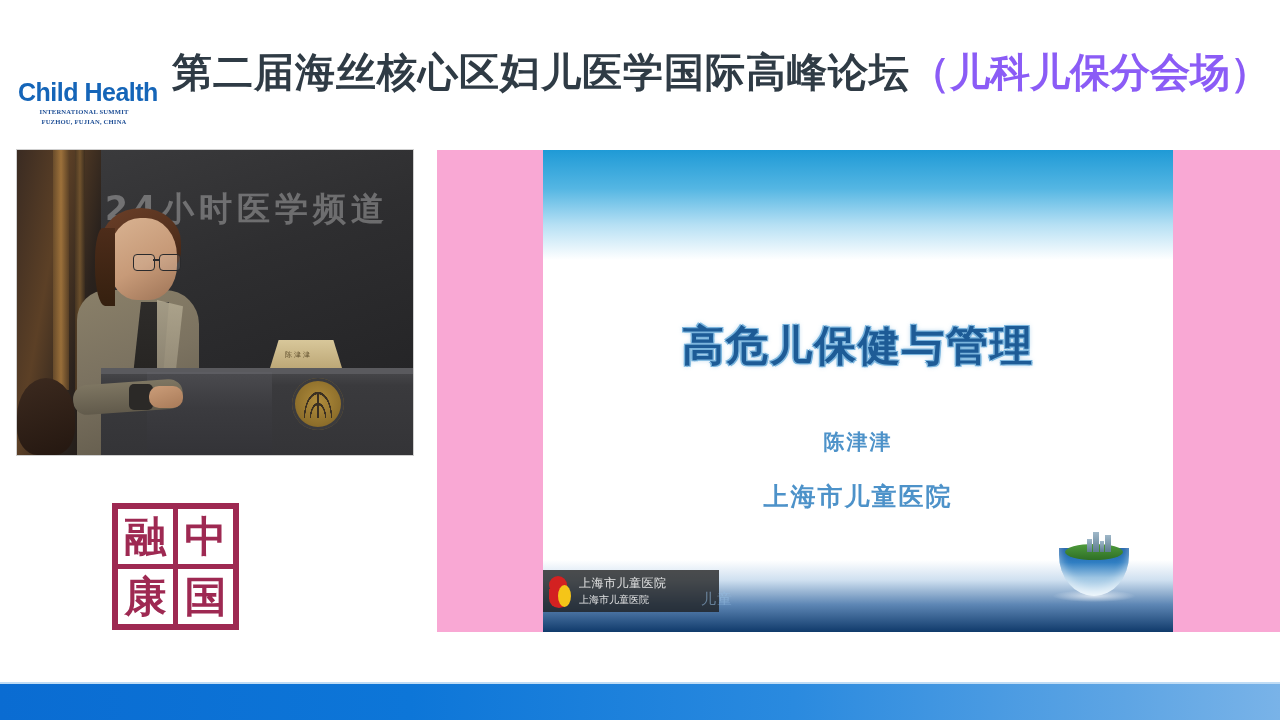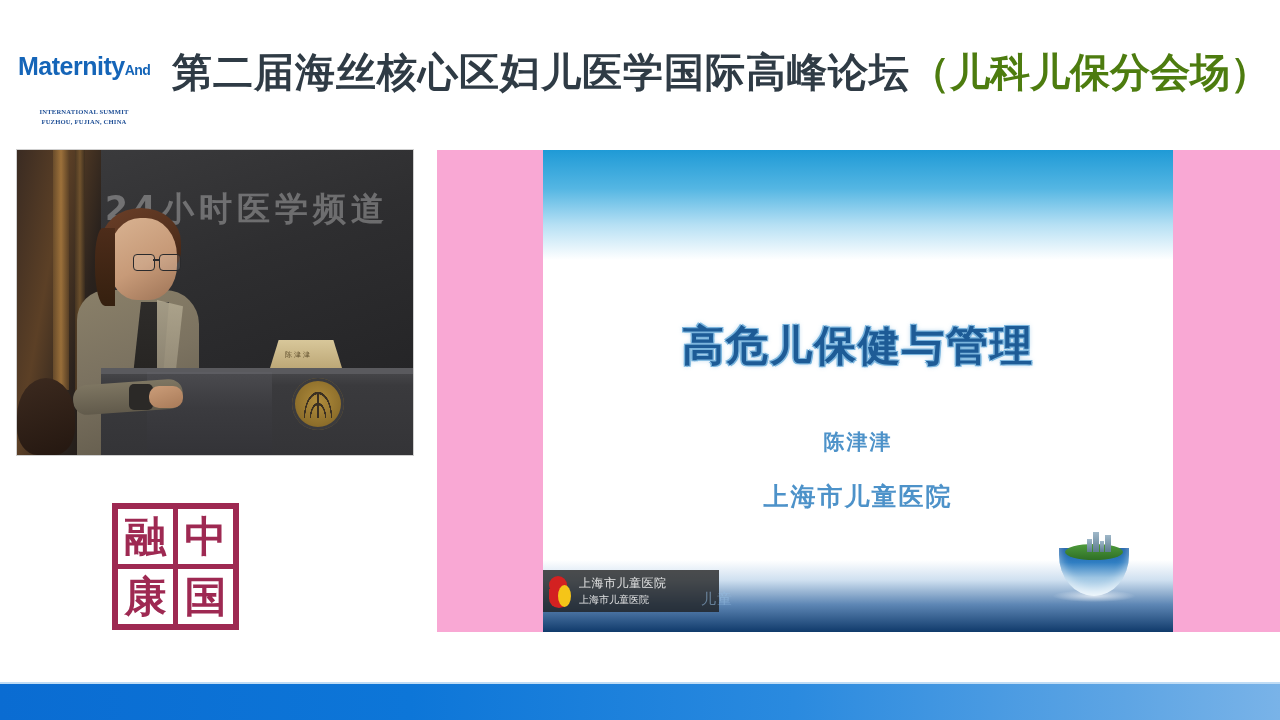--- a/index.html
+++ b/index.html
@@ -96,21 +96,21 @@
     top: 46px;
     font-size: 40px;
     font-weight: bold;
     line-height: 52px;
     color: #2f3b45;
     letter-spacing: 1px;
     white-space: nowrap;
     font-family: "DejaVu Sans", "Liberation Sans", sans-serif;
   }
   #header-title .sub-venue {
-    color: #4d7c0f;
+    color: #8b5cf6;
     letter-spacing: 0px;
   }
 
   
   #video-panel {
     position: absolute;
     left: 17px; top: 150px;
     width: 396px; height: 305px;
     background: #1b1614;
     overflow: hidden;
@@ -468,23 +468,21 @@
     background: linear-gradient(90deg, #0a6cd2 0%, #0d76d8 32%, #2a8adf 62%, #5ea5e4 88%, #79b3e8 100%);
     border-top: 2px solid #bfdcf5;
   }
 </style>
 </head>
 <body>
 
 <div id="header">
 
   <div id="event-logo">
-    <div class="logo-main1">
-      <span>Maternity</span><span class="small-and">And</span>
-    </div>
+    <div class="logo-main2">Child Health</div>
     <div class="logo-sub">
       <span>INTERNATIONAL SUMMIT</span><br>
       <span>FUZHOU, FUJIAN, CHINA</span>
     </div>
   </div>
 
   <div id="header-title">
     <span>第二届海丝核心区妇儿医学国际高峰论坛</span><span class="sub-venue">（儿科儿保分会场）</span>
   </div>
 

